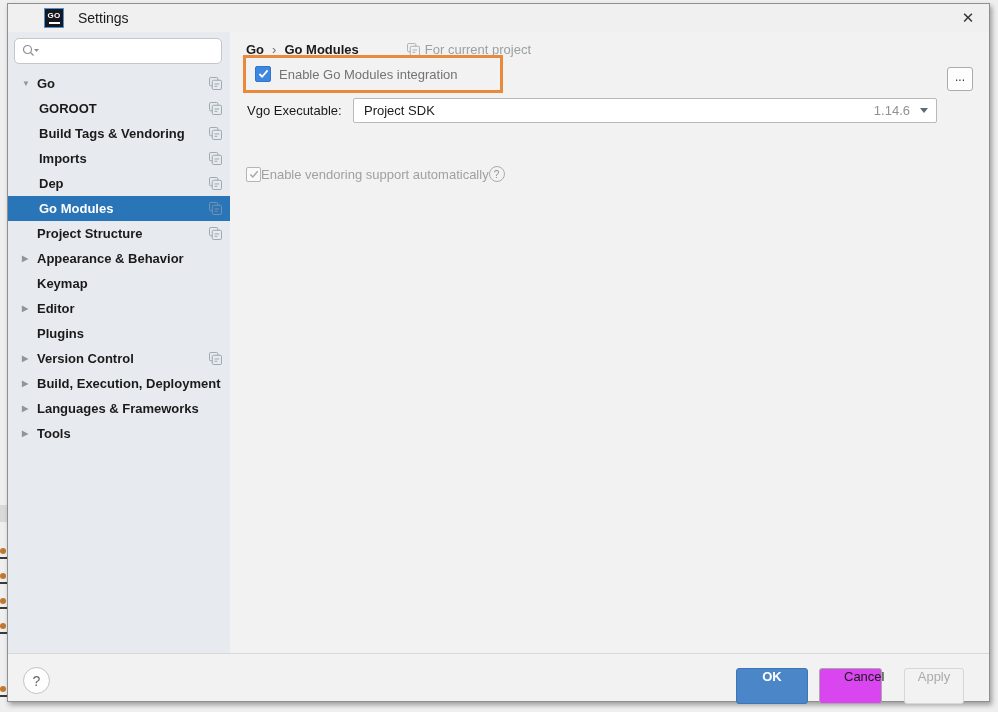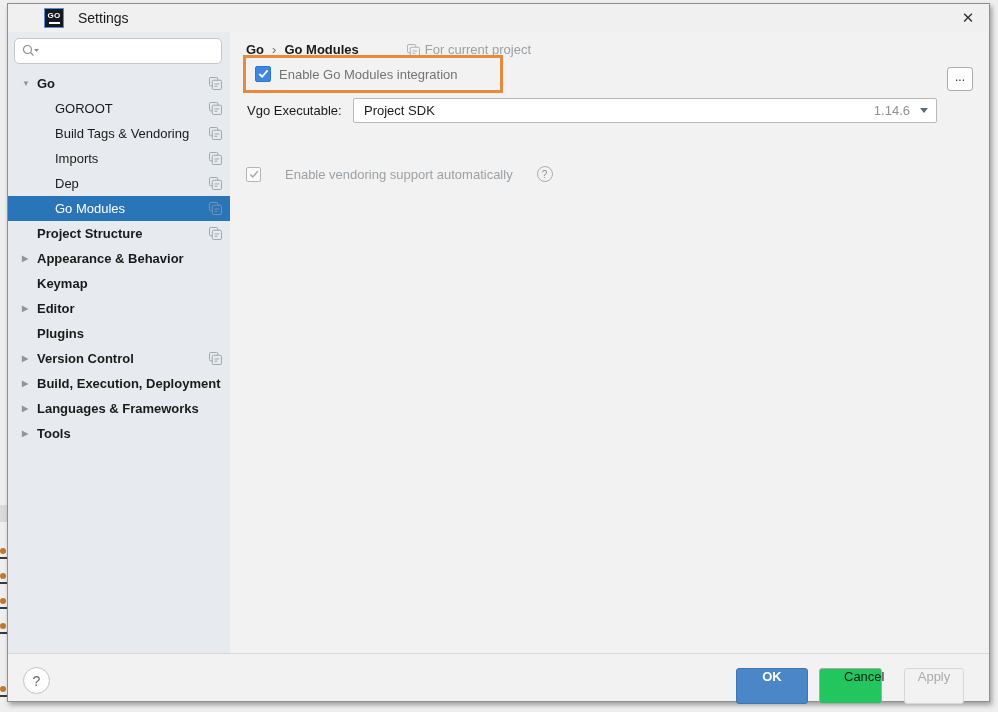--- a/index.html
+++ b/index.html
@@ -31,30 +31,30 @@
                border:1px solid #C6C6C6; border-radius:5px; display:flex; align-items:center; padding-left:7px; }
   .searchbox input { border:none; outline:none; background:transparent; flex:1; height:20px;
                      font-size:13px; font-family:"Liberation Sans",sans-serif; margin-left:4px; }
   .tree { position:absolute; left:0; top:39px; right:0; }
   .tree-row { display:flex; align-items:center; height:25px; padding:0 8px 0 14px;
               font-size:13px; color:#1A1A1A; --row-bg:#E7EBEF; cursor:pointer; }
   .tree-row.bold { font-weight:700; }
   .tree-row.selected { background:#2A74B8; color:#FFF; --row-bg:#2A74B8; }
   .chevron { width:15px; font-size:8px; color:#8E959C; flex:none; }
   .tree-row.level1 .chevron { width:0; overflow:hidden; }
-  .tree-row.level1 .tree-label { margin-left:33px; }
+  .tree-row.level1 .tree-label { margin-left:17px;font-weight:bold; }
   .pp-icon { margin-left:auto; color:#97A1A9; flex:none; }
   .tree-row.selected .pp-icon { color:#7E97AB; }
 
   
   .main { position:absolute; left:222px; top:28px; right:0; bottom:48px; background:#F2F2F2; }
   .breadcrumb { position:absolute; left:16px; top:8px; height:18px; display:flex; align-items:center; font-size:13px; }
   .crumb { font-weight:700; color:#1A1A1A; }
   .crumb-sep { margin:0 8px; color:#6E6E6E; font-size:13px; }
-  .scope { display:flex; align-items:flex-end; margin-left:48px; color:#9CA0A3; }
+  .scope { display:flex; align-items:center; margin-left:48px; color:#9CA0A3; }
   .scope .pp-icon { margin:0 5px 0 0; color:#A6ACB1; }
   .scope-label { font-size:13px; }
 
   .highlight-box { position:absolute; left:13px; top:23px; width:260px; height:38px;
                    border:3px solid #E8893C; display:flex; align-items:center; padding-left:9px; gap:8px; }
   .checkbox { width:16px; height:16px; border-radius:2px; background:#3D87E0; border:1px solid #3276CC;
               display:flex; align-items:center; justify-content:center; flex:none; }
   .cb-label { font-size:13px; color:#737373; }
 
   .form-row { position:absolute; display:flex; align-items:center; height:25px; }
@@ -69,37 +69,37 @@
                  border-top:5px solid #5F6A72; margin-left:10px; }
   .browse-btn { position:absolute; left:717px; top:35px; width:26px; height:24px; background:#FDFDFD;
                 border:1px solid #ACACAC; border-radius:3px; font-size:12px; color:#333;
                 text-align:center; line-height:18px; cursor:pointer; }
   .textfield { flex:1; height:25px; background:#FFF; border:1px solid #B9B9B9; border-radius:2px;
                display:flex; align-items:center; padding:0 4px 0 6px; }
   .textfield input { border:none; outline:none; flex:1; height:19px; font-size:13px;
                      font-family:"Liberation Sans",sans-serif; background:transparent; }
   .vars-icon { flex:none; }
 
-  .row-vendor { position:absolute; left:16px; top:134px; display:flex; align-items:center; gap:24px; }
+  .row-vendor { position:absolute; left:16px; top:134px; display:flex; align-items:center; gap:0; }
   .checkbox-disabled { width:15px; height:15px; border-radius:2px; background:#FAFAFA; border:1px solid #B5B5B5;
                        display:flex; align-items:center; justify-content:center; flex:none; }
   .vendor-label { font-size:13px; color:#9DA1A4; }
   .help-circle-sm { width:16px; height:16px; border:1px solid #A9ADB1; border-radius:50%; color:#8E9294;
                     font-size:10px; display:flex; align-items:center; justify-content:center; cursor:pointer; }
 
   
   .footer { position:absolute; left:0; right:0; bottom:0; height:48px; background:#F2F2F2;
             border-top:1px solid #D8D8D8; }
   .help-btn { position:absolute; left:15px; top:13px; width:27px; height:27px; border-radius:50%;
               border:1px solid #C2C2C2; background:#FDFDFD; color:#666; font-size:14px;
               display:flex; align-items:center; justify-content:center; cursor:pointer; }
   .btn { position:absolute; top:14px; height:36px; border-radius:3px; font-size:13px;
          font-family:"Liberation Sans",sans-serif; text-align:center; cursor:pointer; }
   .btn-ok { left:728px; width:72px; background:#4A86C8; border:1px solid #3C76B4; color:#FFF; font-weight:700; }
-  .btn-cancel { left:811px; width:63px; background:#22c55e; border:1px solid #A9A9A9; color:#1A1A1A;padding-left:24px; }
+  .btn-cancel { left:811px; width:63px; background:#d946ef; border:1px solid #A9A9A9; color:#1A1A1A;padding-left:24px; }
   .btn-apply { left:896px; width:60px; background:#F2F2F2; border:1px solid #D7D7D7; color:#ABABAB; }
 </style>
 </head>
 <body>
 
 <div>
   <div class="bg-band"></div>
   <div class="bg-dot" style="top:548px"></div>
   <div class="bg-line" style="top:557px"></div>
   <div class="bg-dot" style="top:573px"></div>

